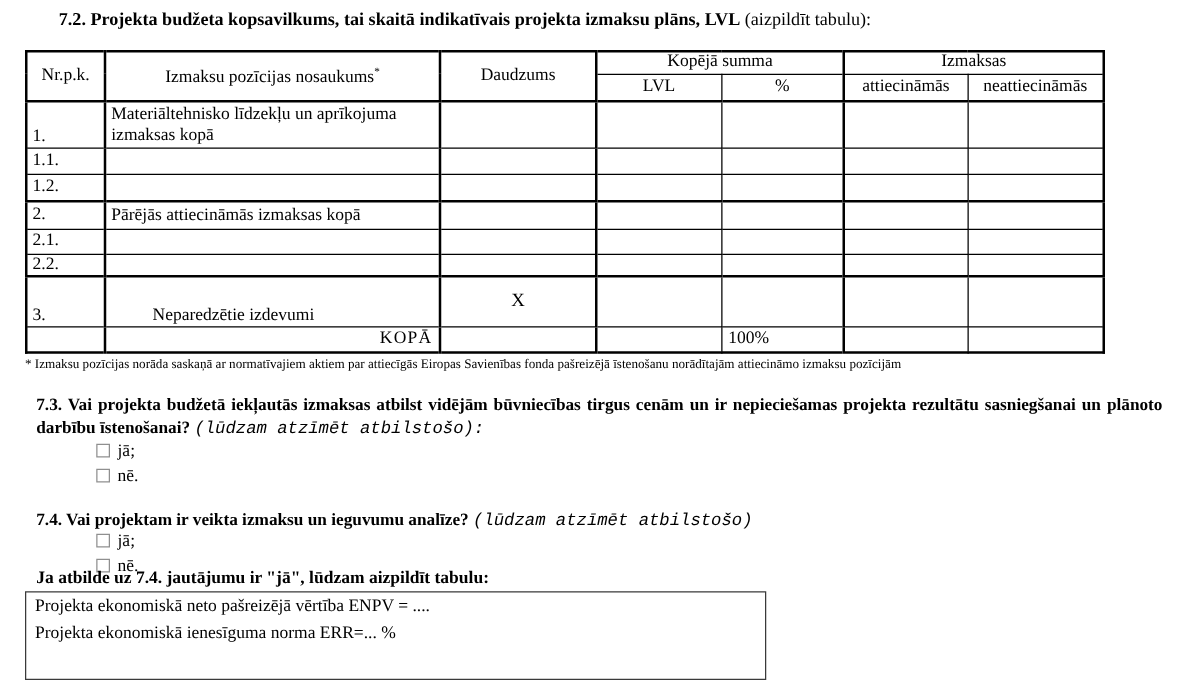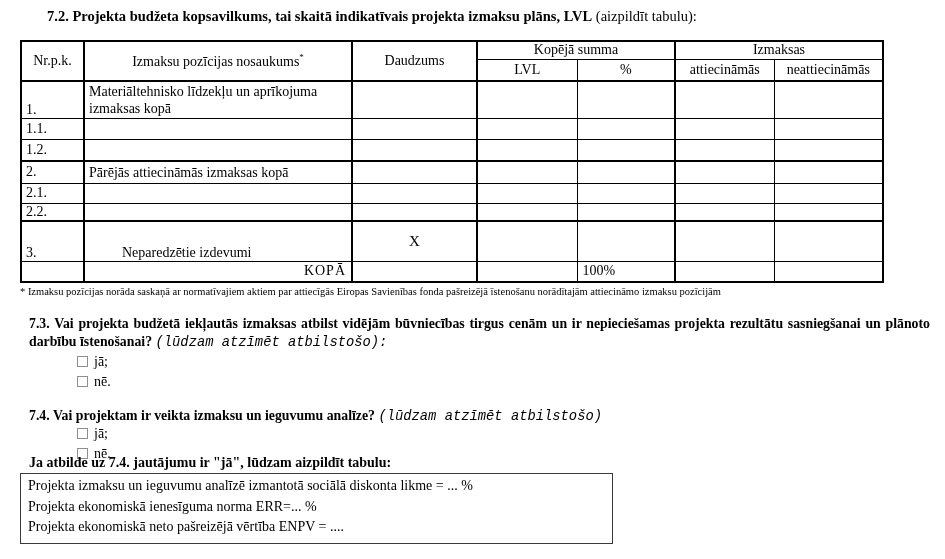--- a/index.html
+++ b/index.html
@@ -192,16 +192,15 @@
     <span class="checkbox"></span><span>jā;</span>
   </div>
   <div>
     <span class="checkbox"></span><span>nē.</span>
   </div>
 </div>
 
 <div class="abs" id="followup">Ja atbilde uz 7.4. jautājumu ir "jā", lūdzam aizpildīt tabulu:</div>
 
 <div class="abs" id="analysis-box">
-  <div>Projekta izmaksu un ieguvumu analīzē izmantotā sociālā diskonta likme = ... %</div>
+  <div>Projekta ekonomiskā neto pašreizējā vērtība ENPV = ....</div>
   <div>Projekta ekonomiskā ienesīguma norma ERR=... %</div>
-  <div>Projekta ekonomiskā neto pašreizējā vērtība ENPV = ....</div>
 </div>
 
 </body></html>

